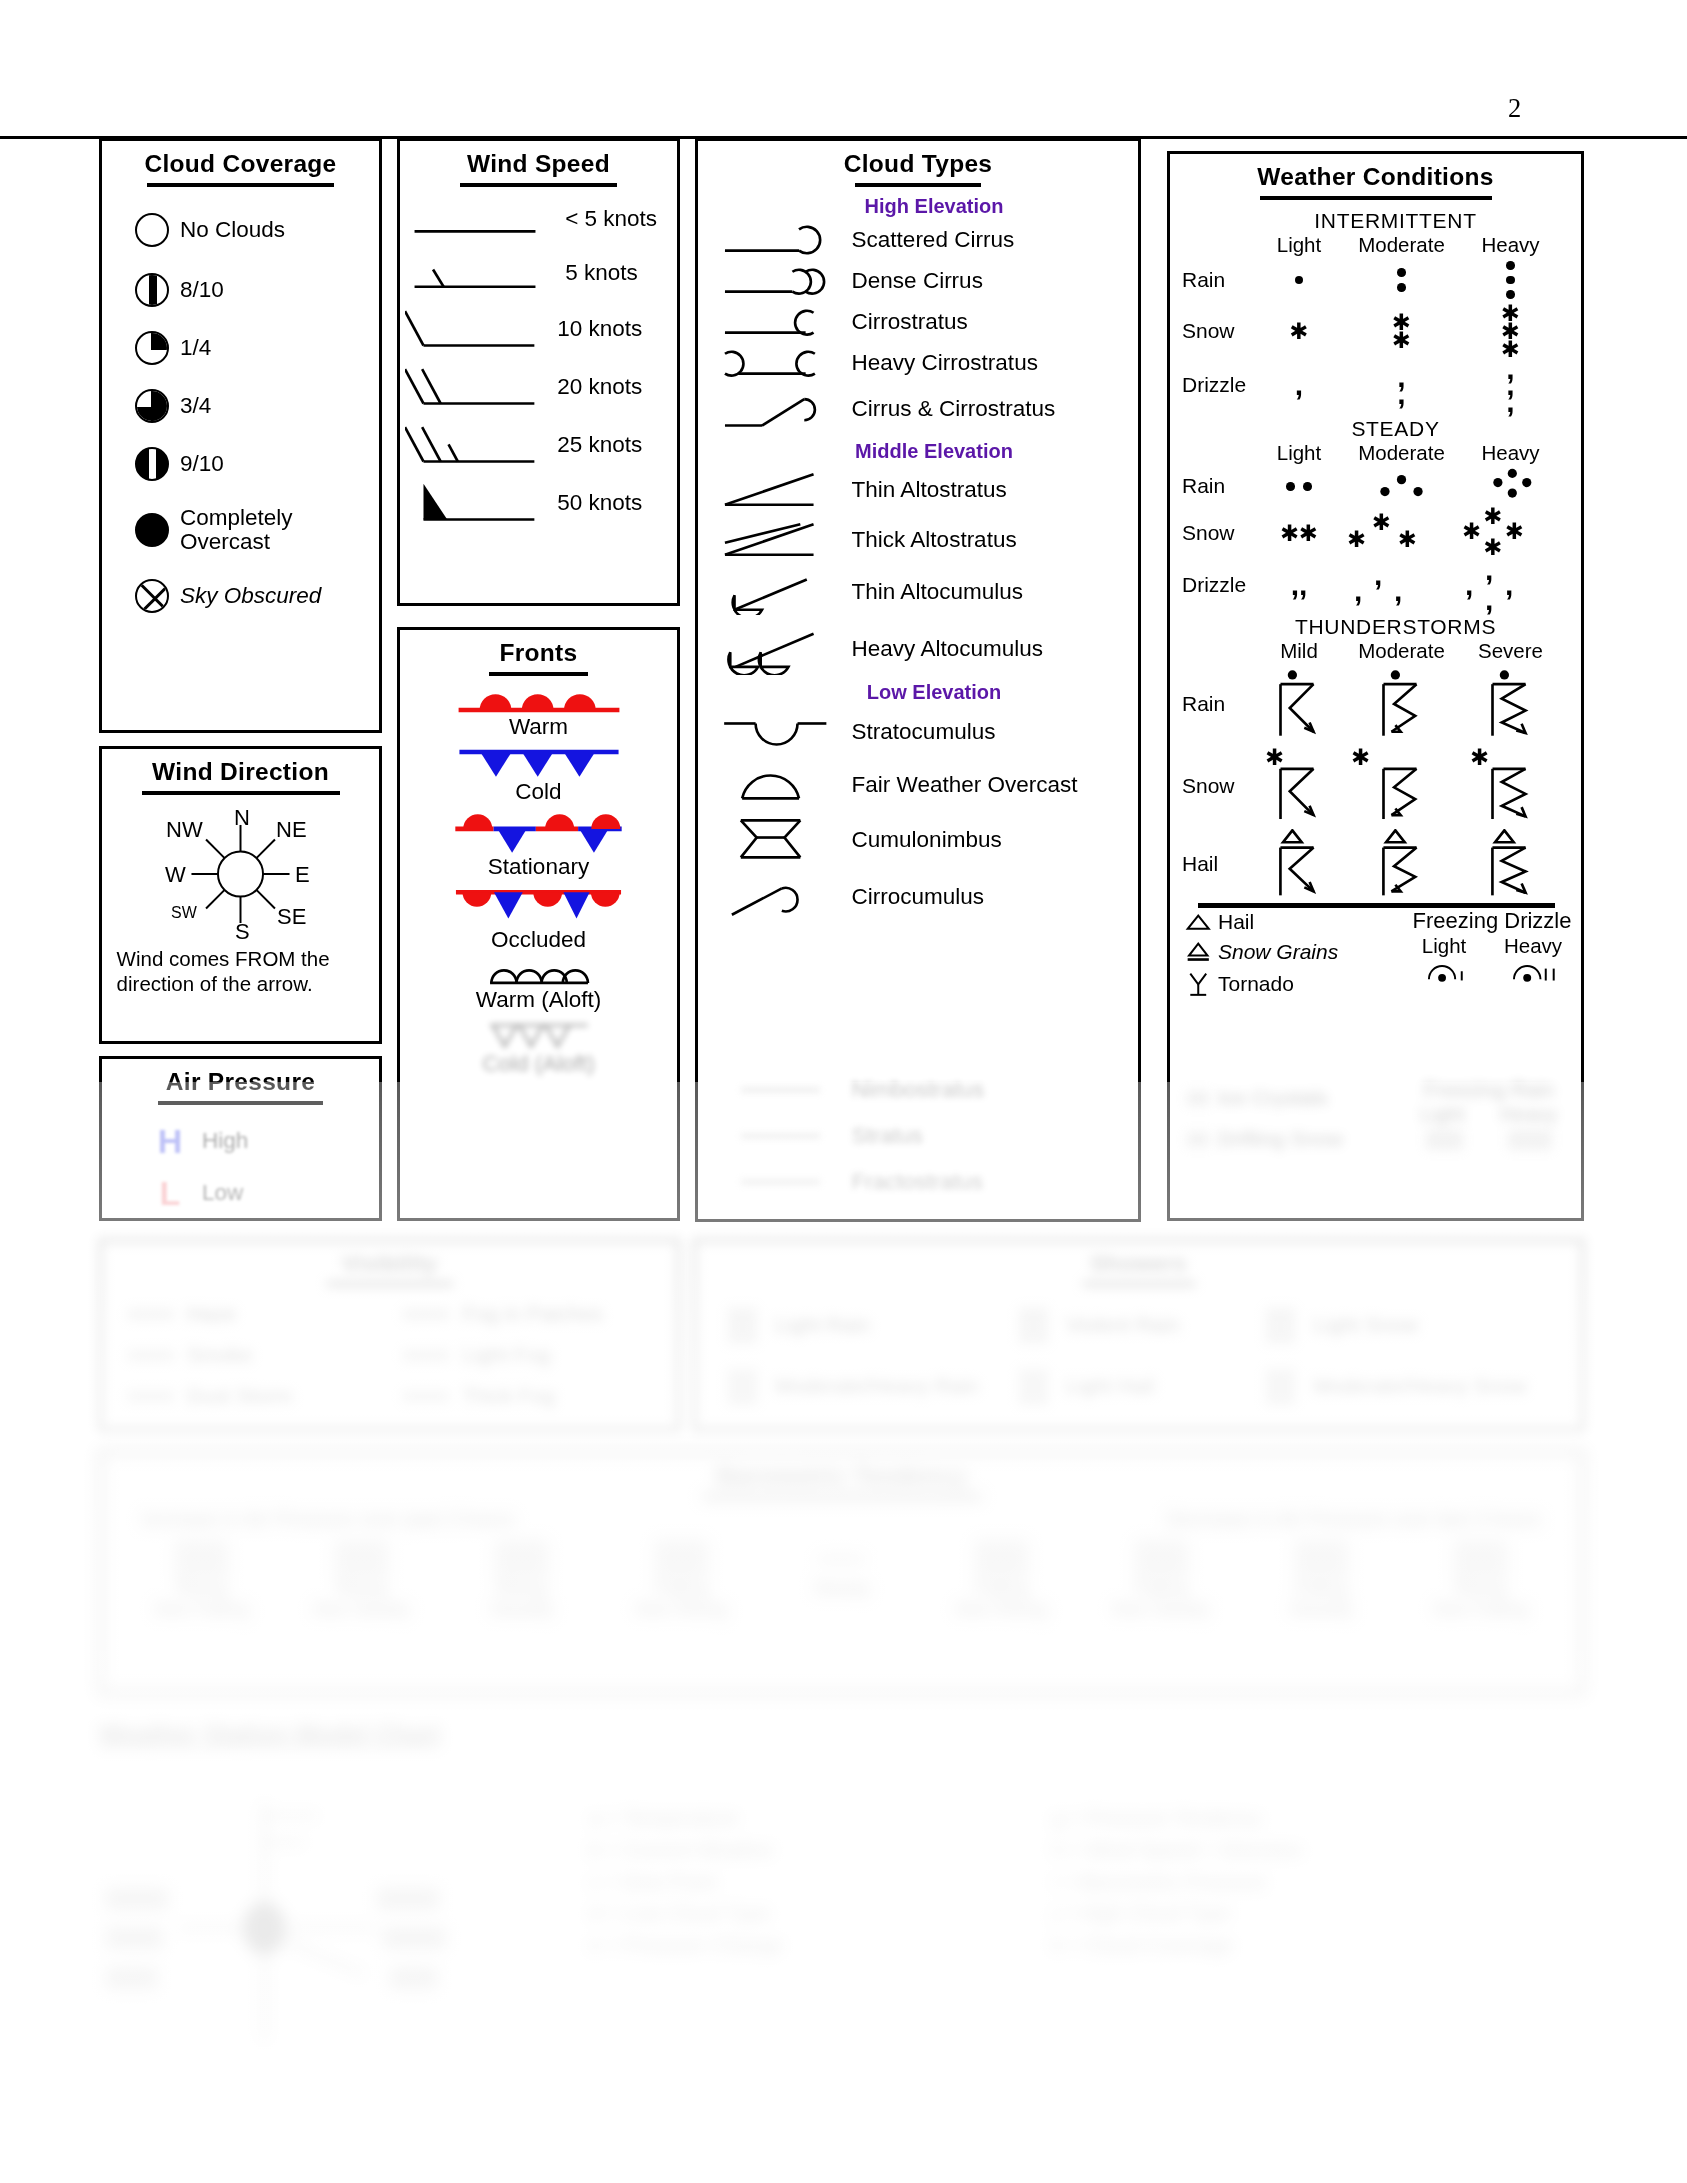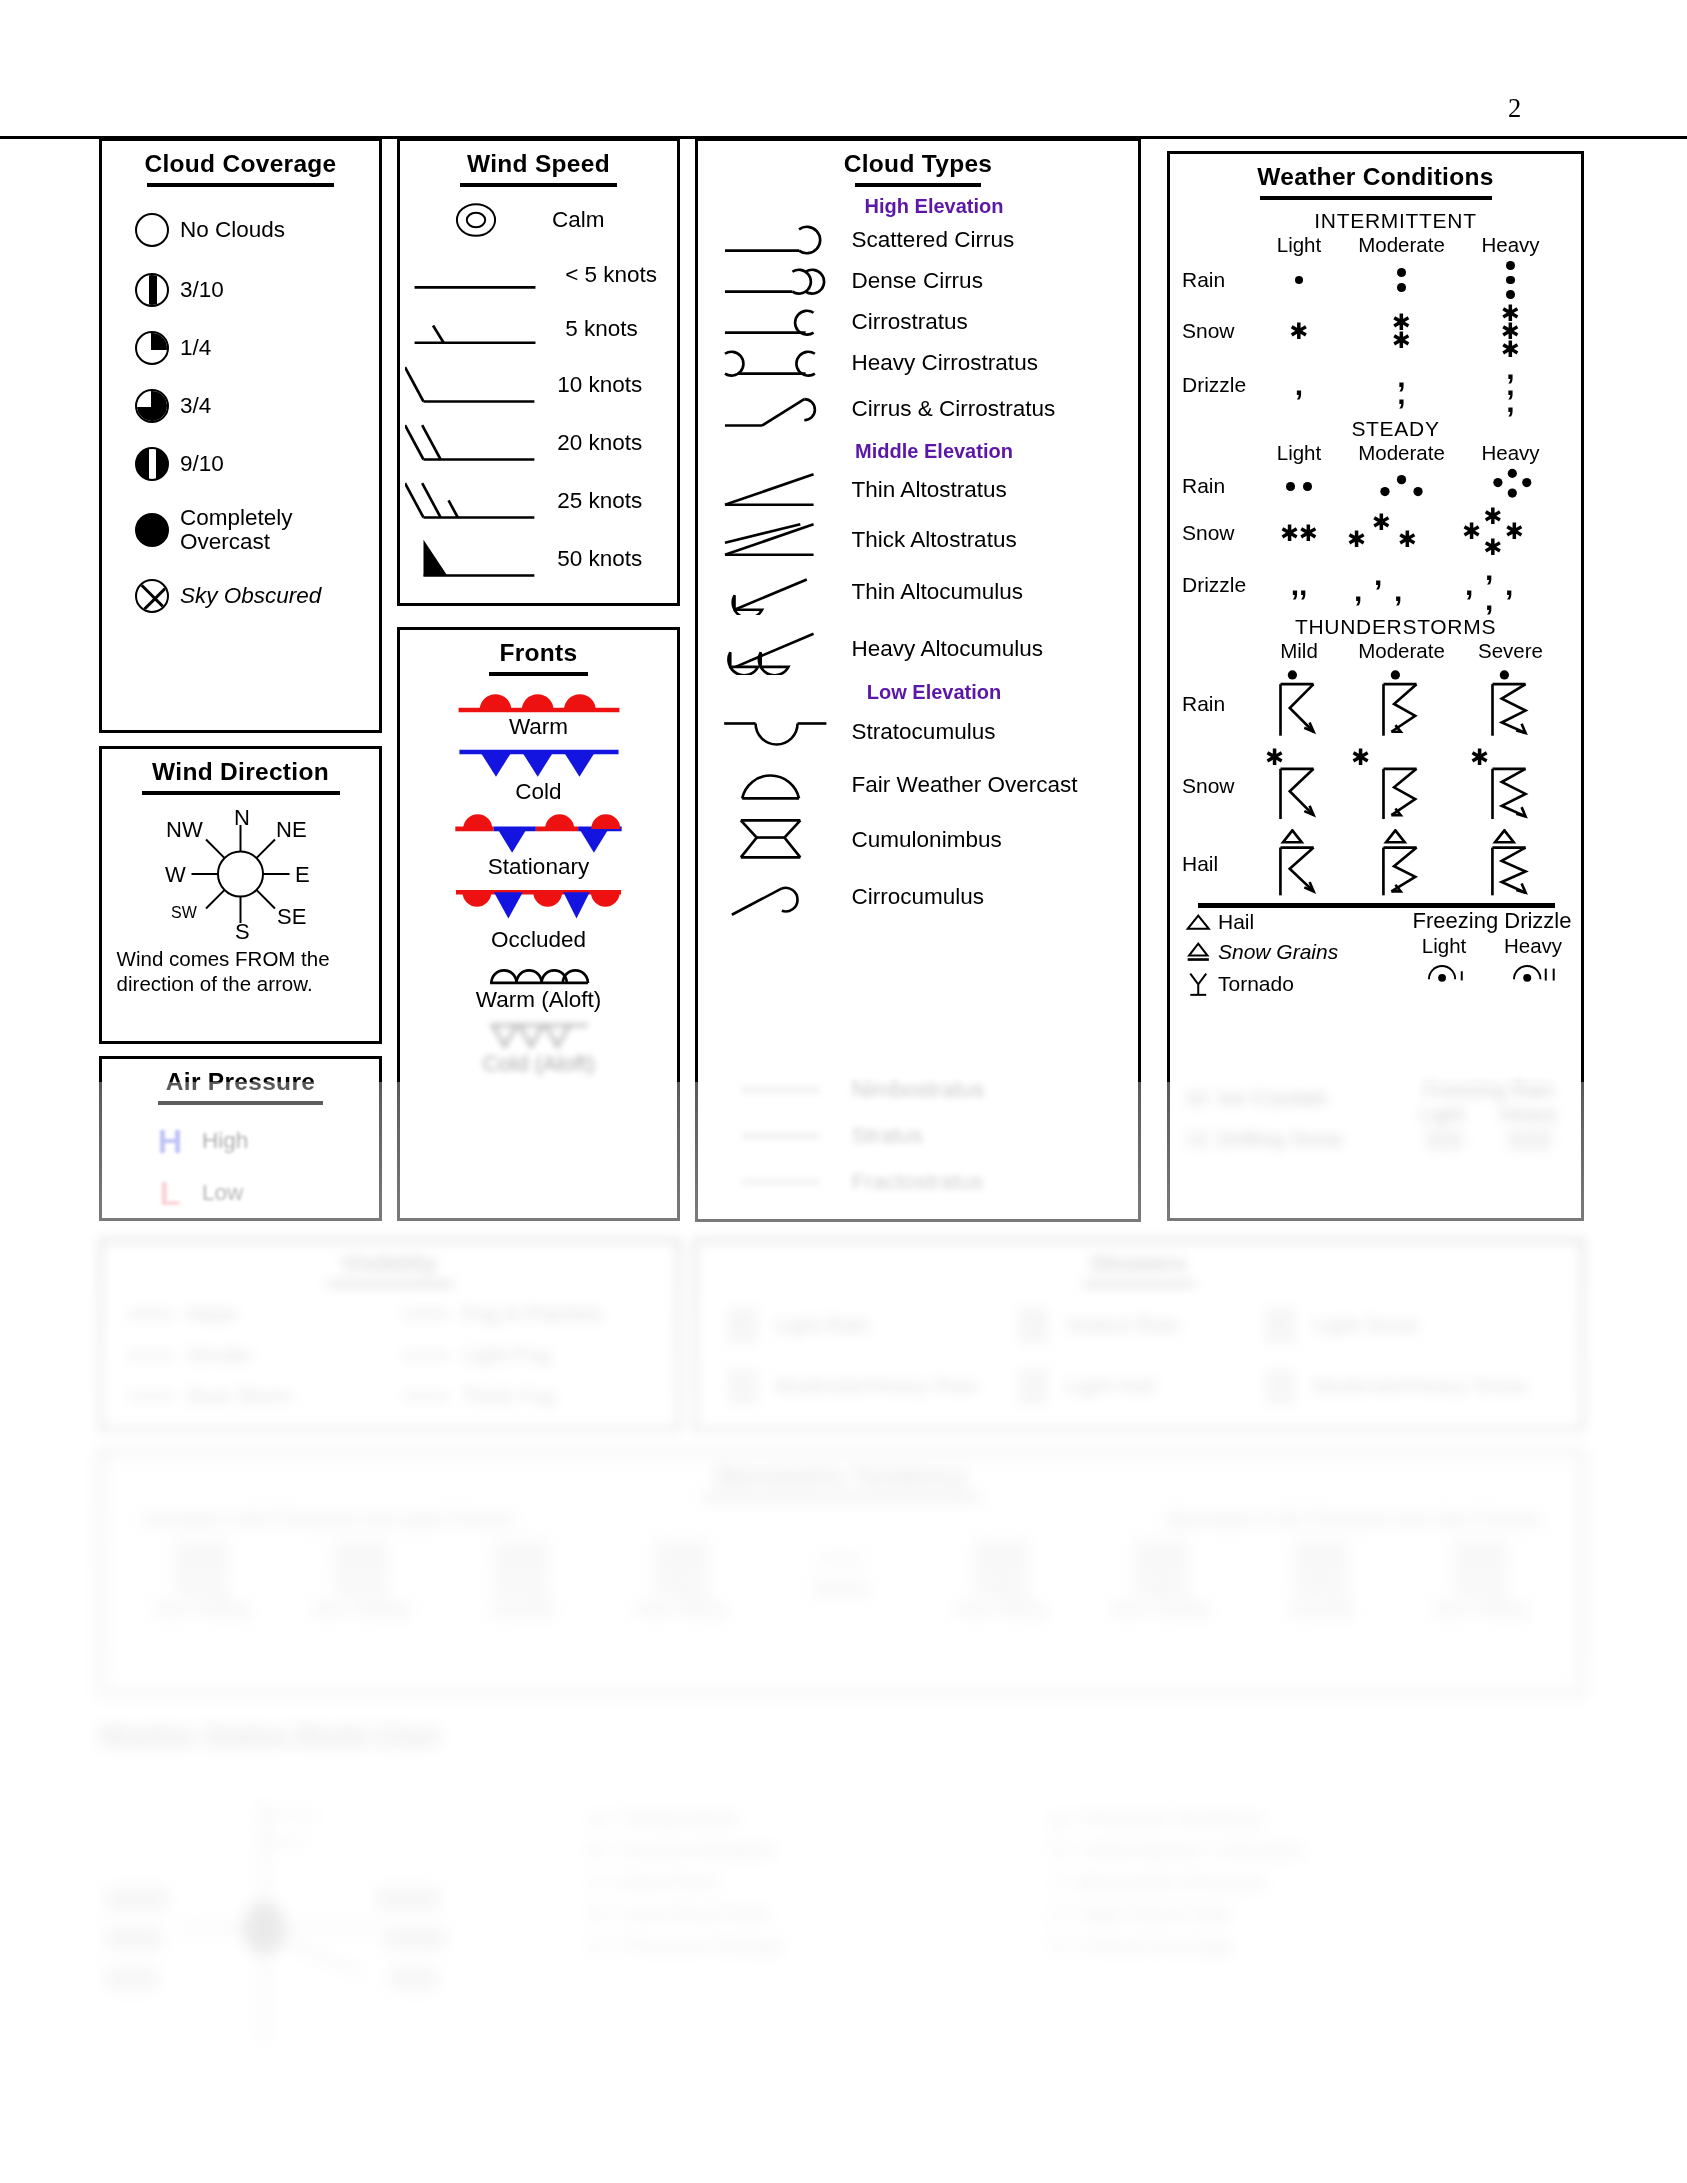--- a/index.html
+++ b/index.html
@@ -64,21 +64,21 @@
         </div>
         <div class="lbl">No Clouds</div>
       </div>
 
       <div class="row" style="height:58px;">
         <div class="sym" style="width:57px;">
           <div class="cc">
               <i style="left:12.6px;top:0;width:8px;height:34px;"></i>
             </div>
         </div>
-        <div class="lbl">3/10</div>
+        <div class="lbl">8/10</div>
       </div>
 
       <div class="row" style="height:58px;">
         <div class="sym" style="width:57px;">
           <div class="cc">
               <i style="left:14.6px;top:0;width:20px;height:17px;"></i>
             </div>
         </div>
         <div class="lbl">1/4</div>
       </div>
@@ -164,29 +164,20 @@
       </div>
     </div>
   </div>
 
   <div class="box" style="left:397px;top:138px;width:283px;height:468px;">
     <div class="box-title">Wind Speed</div>
     <div class="title-rule" style="width:157px;"></div>
 
     <div style="padding:5.3px 0 0 0;">
 
-      <div class="row" style="height:56px;">
-        <div class="sym" style="width:152px;">
-          <svg width="50" height="40" viewBox="0 0 76 60">
-              <ellipse cx="38" cy="30" rx="29" ry="24" fill="#fff" stroke="#000" stroke-width="3"></ellipse>
-              <ellipse cx="38" cy="30" rx="14" ry="11" fill="#fff" stroke="#000" stroke-width="3"></ellipse>
-            </svg>
-        </div>
-        <div class="lbl">Calm</div>
-      </div>
 
       <div class="row" style="height:54px;">
         <div class="sym" style="width:152px;justify-content:flex-start;padding-left:13.2px;">
           <svg width="126" height="37" viewBox="0 0 190 56">
               <line x1="2" y1="46" x2="185" y2="46" stroke="#000" stroke-width="4"></line>
             </svg>
         </div>
         <div class="lbl">&lt; 5 knots</div>
       </div>
 

